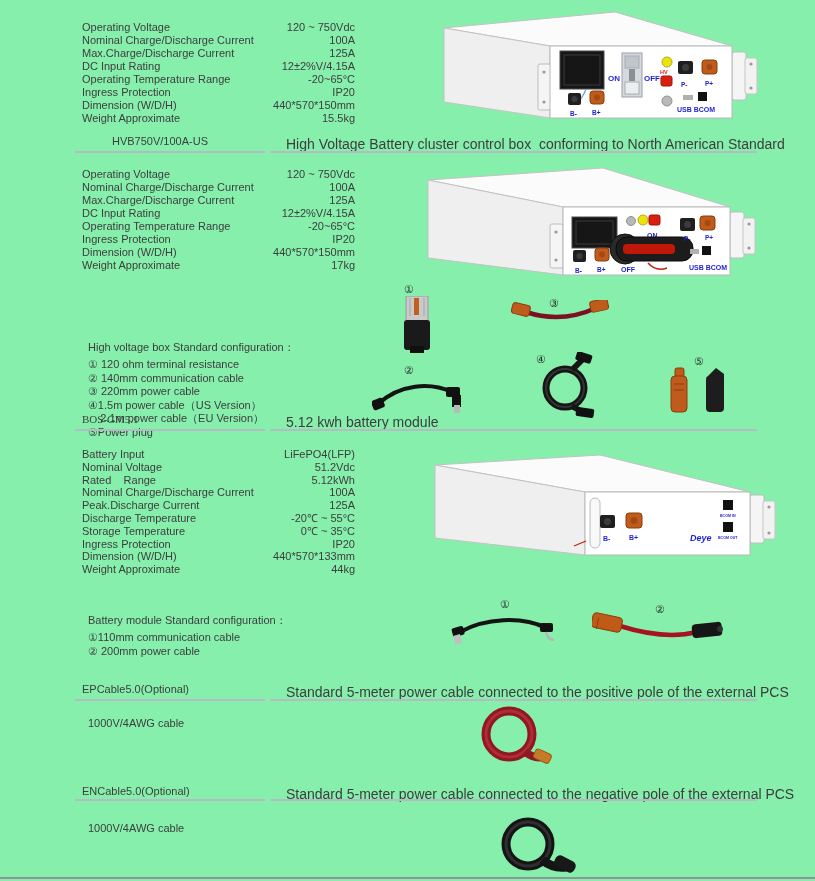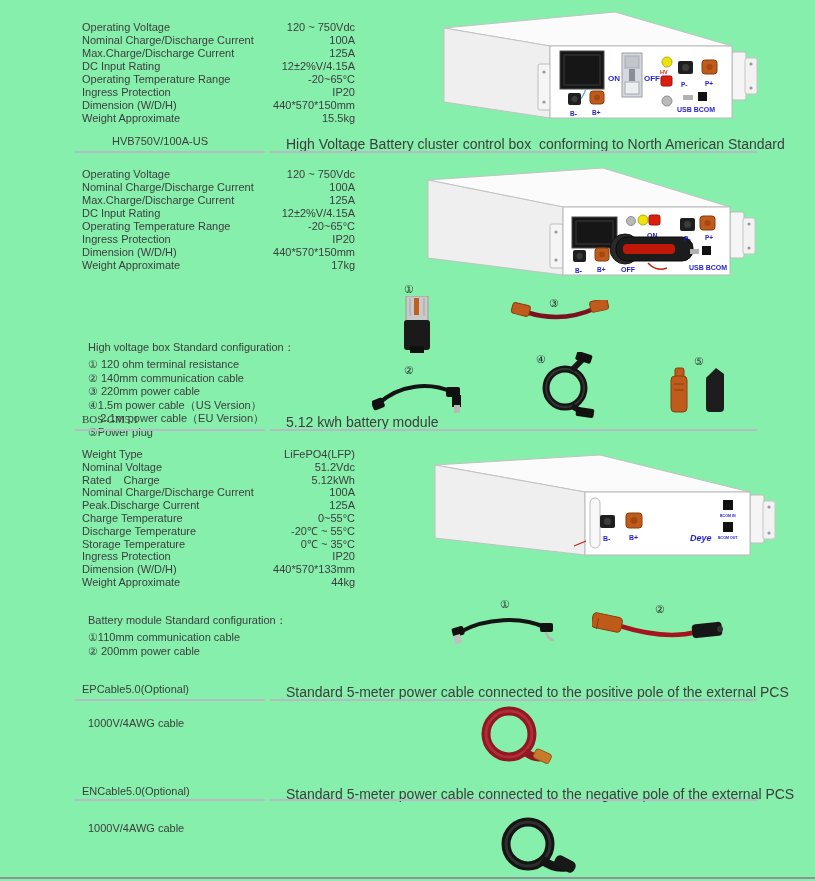--- a/index.html
+++ b/index.html
@@ -267,49 +267,45 @@
   </svg>
 
   <div class="abs model-label" style="left:82px;top:413px;font-family:Liberation Serif, serif;">BOS-GM5.1</div>
   <div class="abs desc-label" style="left:286px;top:414px;">5.12 kwh battery module</div>
   <div class="divider" style="left:75px;top:429px;width:190px;"></div>
   <div class="divider" style="left:270px;top:429px;width:487px;"></div>
 
   <div class="spec-table" style="left:82px;top:448px;line-height:12.8px;">
 
       <div class="spec-row">
-        <span class="spec-label">Weight Type</span>
+        <span class="spec-label">Battery Input</span>
         <span class="spec-value">LiFePO4(LFP)</span>
       </div>
 
       <div class="spec-row">
         <span class="spec-label">Nominal Voltage</span>
         <span class="spec-value">51.2Vdc</span>
       </div>
 
 
       <div class="spec-row">
-        <span class="spec-label">Rated    Charge</span>
+        <span class="spec-label">Rated    Range</span>
         <span class="spec-value">5.12kWh</span>
       </div>
 
       <div class="spec-row">
         <span class="spec-label">Nominal Charge/Discharge Current</span>
         <span class="spec-value">100A</span>
       </div>
 
       <div class="spec-row">
         <span class="spec-label">Peak.Discharge Current</span>
         <span class="spec-value">125A</span>
       </div>
 
-      <div class="spec-row">
-        <span class="spec-label">Charge Temperature</span>
-        <span class="spec-value">0~55°C</span>
-      </div>
 
       <div class="spec-row">
         <span class="spec-label">Discharge Temperature</span>
         <span class="spec-value">-20℃ ~ 55°C</span>
       </div>
 
       <div class="spec-row">
         <span class="spec-label">Storage Temperature</span>
         <span class="spec-value">0℃ ~ 35°C</span>
       </div>

